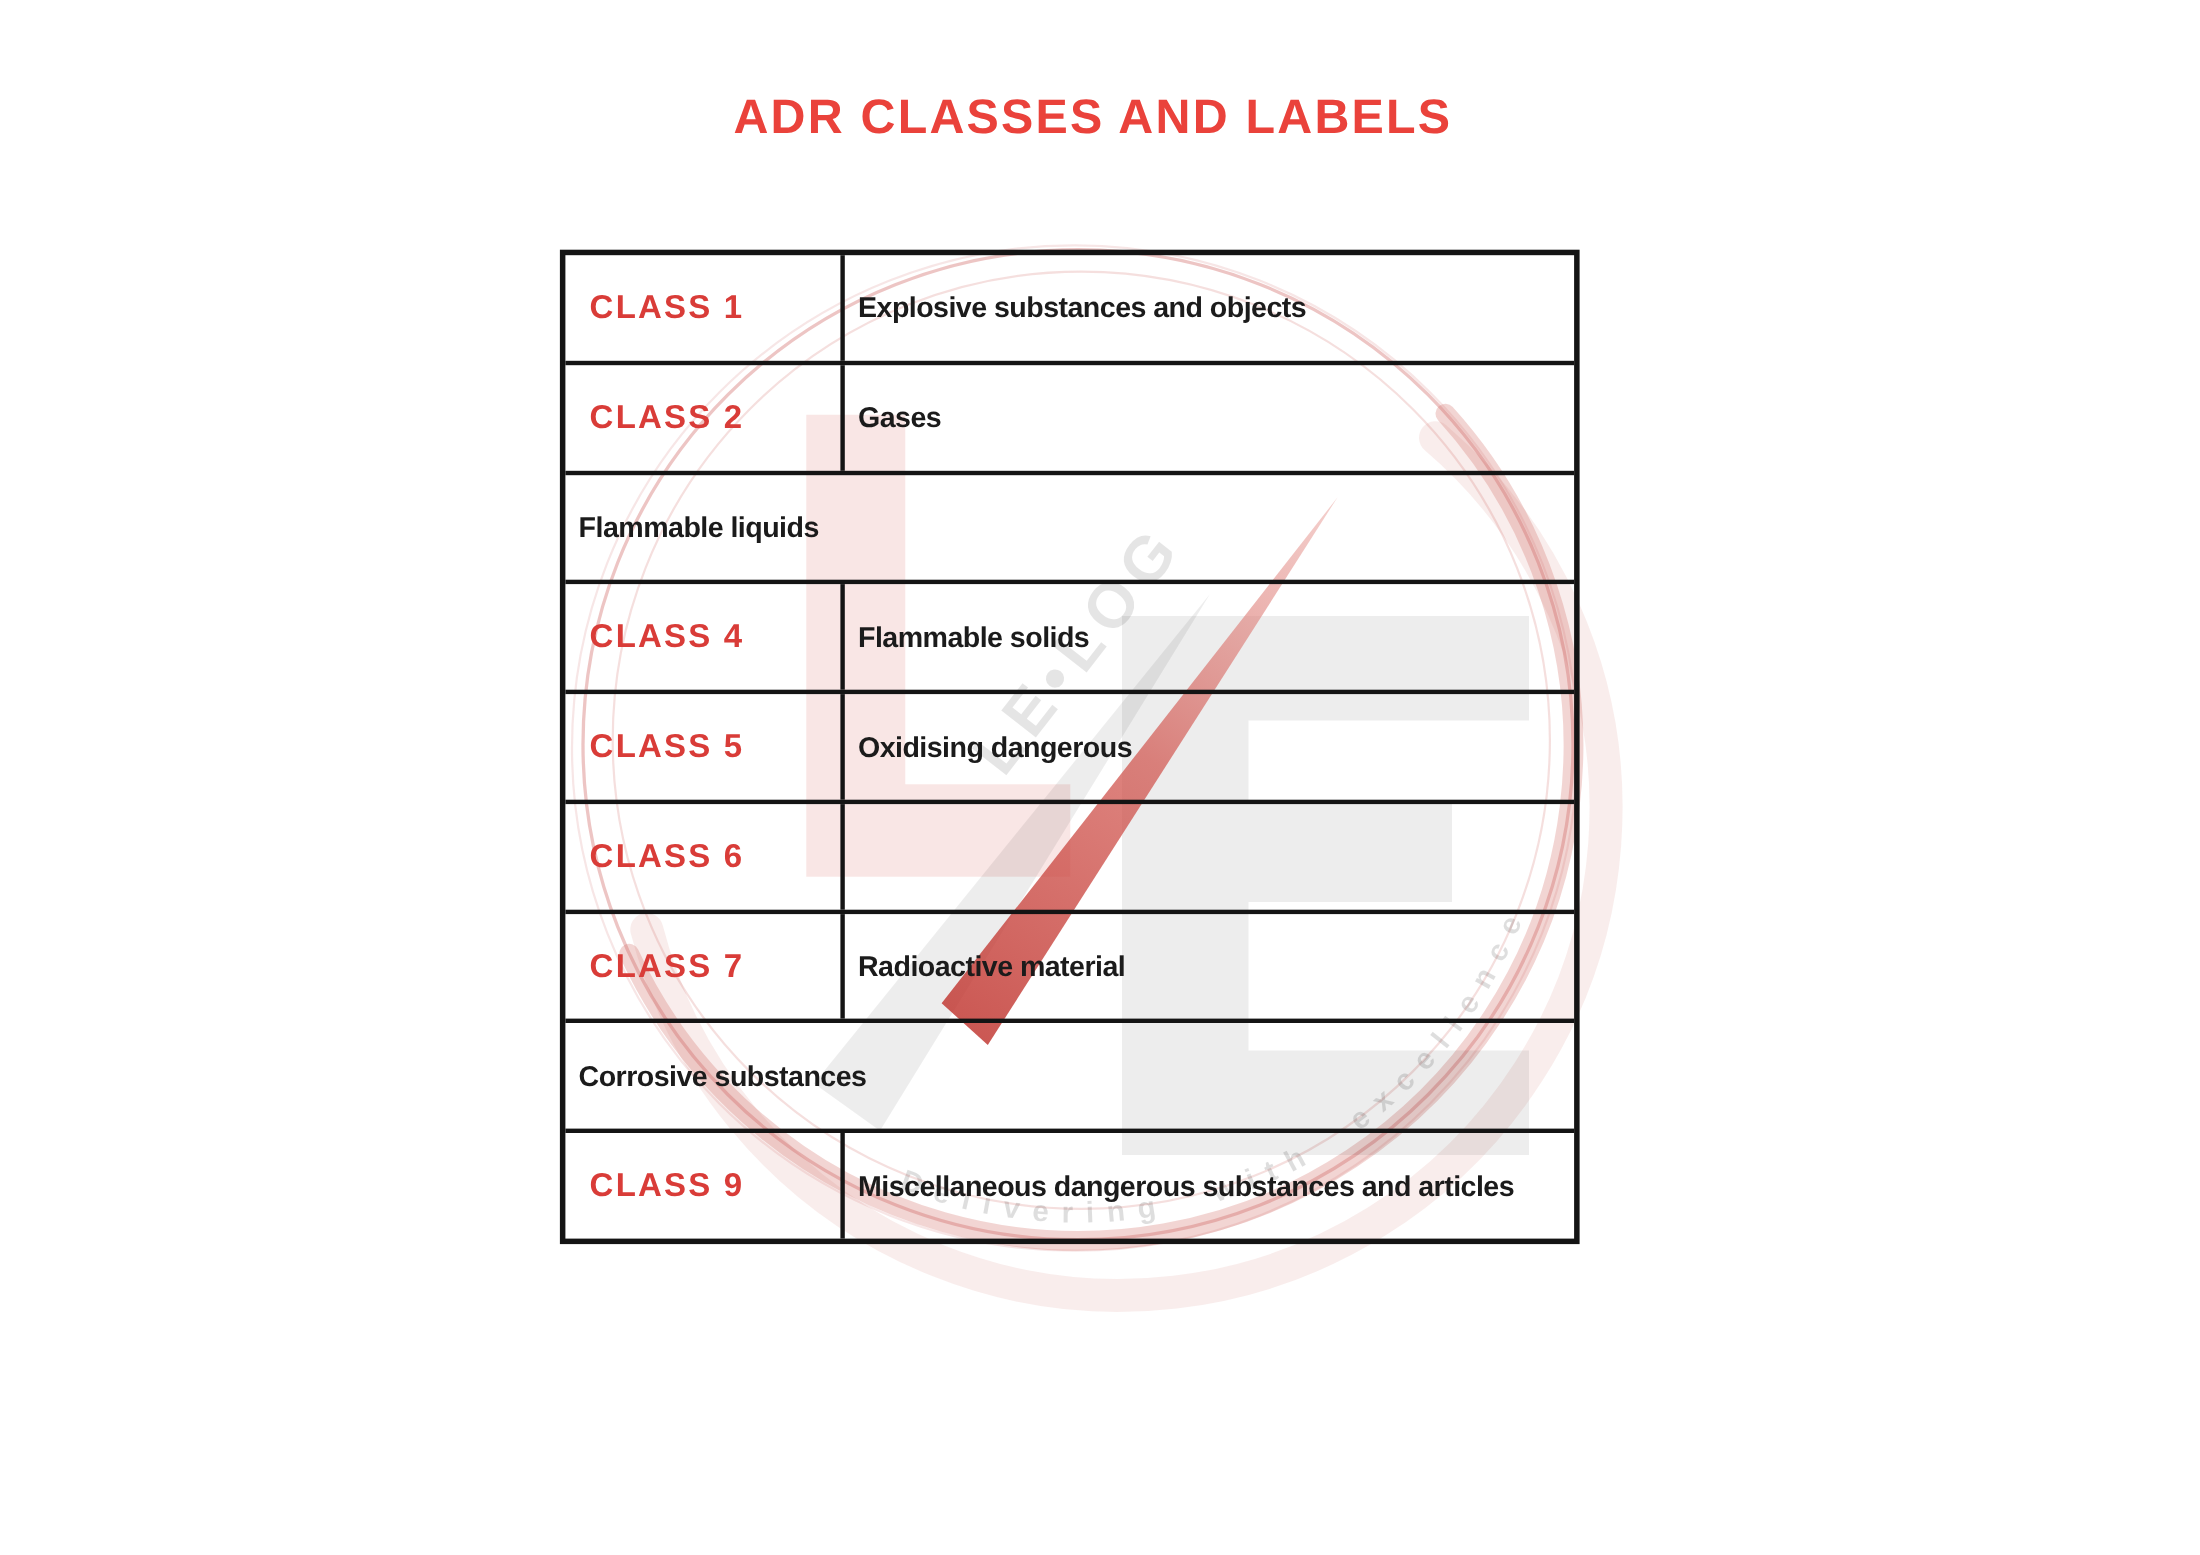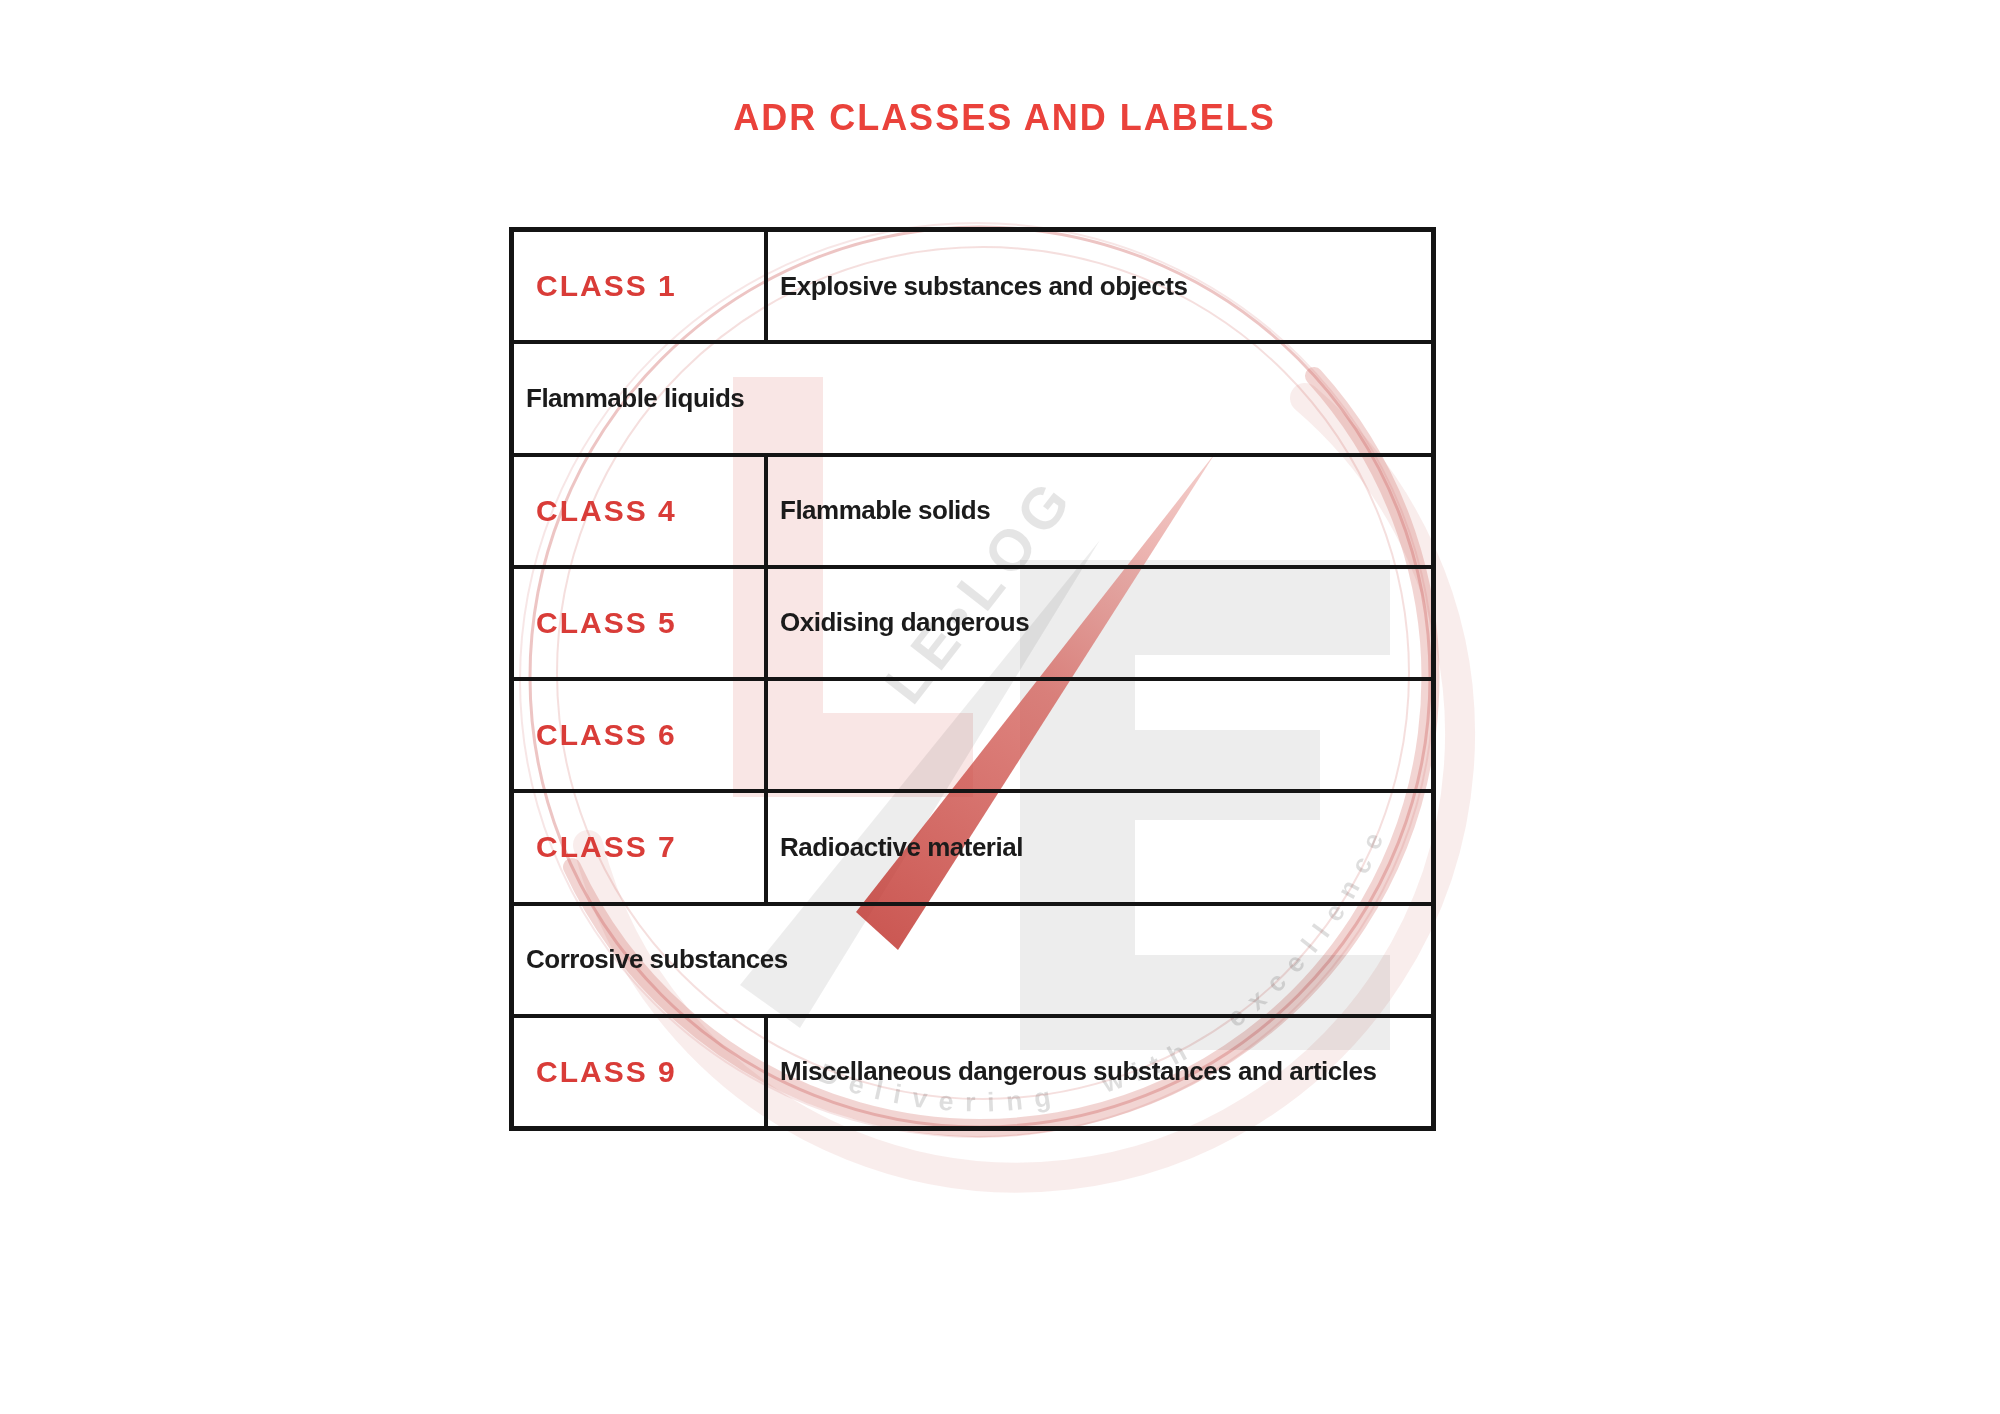--- a/index.html
+++ b/index.html
@@ -10,23 +10,23 @@
     overflow:hidden;
     font-family:"Liberation Sans", sans-serif;
   }
   #watermark{
     position:absolute;left:0;top:0;width:2000px;height:1414px;
     z-index:0;
   }
   #page-title{
     position:absolute;
     left:509px;top:82px;width:967px;
-    margin:12px;
+    margin:1px;
     text-align:center;
-    font-size:36px;
+    font-size:44px;
     line-height:48px;
     font-weight:bold;
     letter-spacing:2px;
     color:#ea423b;
     z-index:2;
   }
   #adr-table{
     position:absolute;
     left:509px;top:227px;
     width:927px;height:904px;
@@ -117,20 +117,28 @@
 
     <div class="row">
       <div class="cell-class">
         <span class="class-label">CLASS 1</span>
       </div>
       <div class="cell-desc">
         <span class="desc-text">Explosive substances and objects</span>
       </div>
     </div>
 
+    <div class="row">
+      <div class="cell-class">
+        <span class="class-label">CLASS 2</span>
+      </div>
+      <div class="cell-desc">
+        <span class="desc-text">Gases</span>
+      </div>
+    </div>
 
     <div class="row">
       <div class="cell-desc">
         <span class="desc-text">Flammable liquids</span>
       </div>
     </div>
 
     <div class="row">
       <div class="cell-class">
         <span class="class-label">CLASS 4</span>

